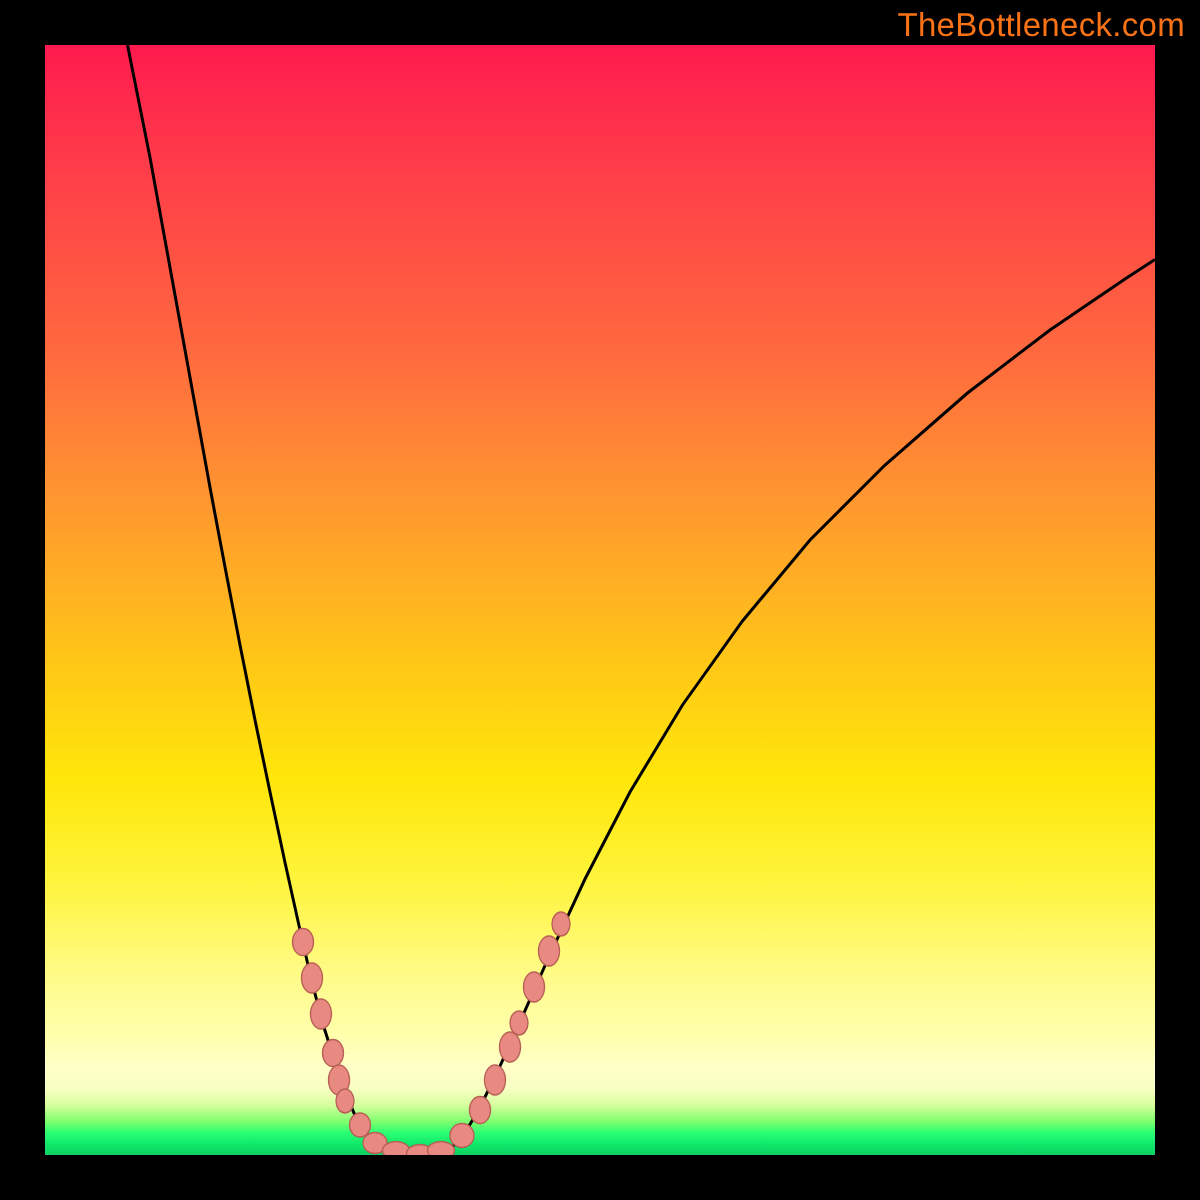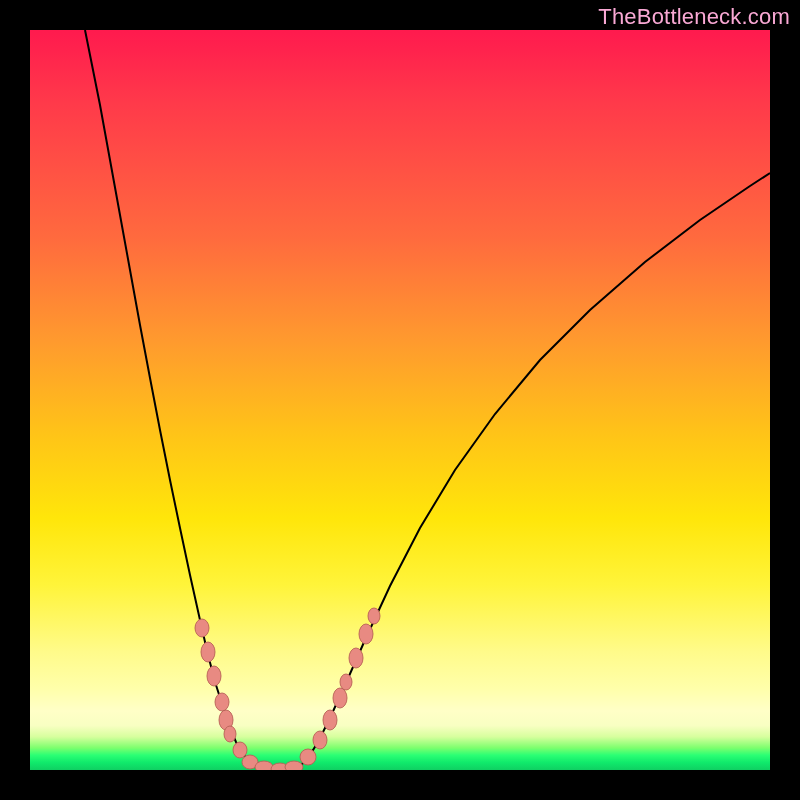--- a/index.html
+++ b/index.html
@@ -40,21 +40,21 @@
       #7dff6e 97%,
       #2bff74 98%,
       #10e96b 99%,
       #0fcf62 100%
     );
   }
   .watermark {
     position: absolute;
     top: 4px;
     right: 10px;
-    color: #f9a8d4;
+    color: #f97316;
     font-size: 22px;
     letter-spacing: 0.2px;
     user-select: none;
   }
   svg.curve {
     position: absolute;
     inset: 0;
   }
   .line {
     fill: none;

